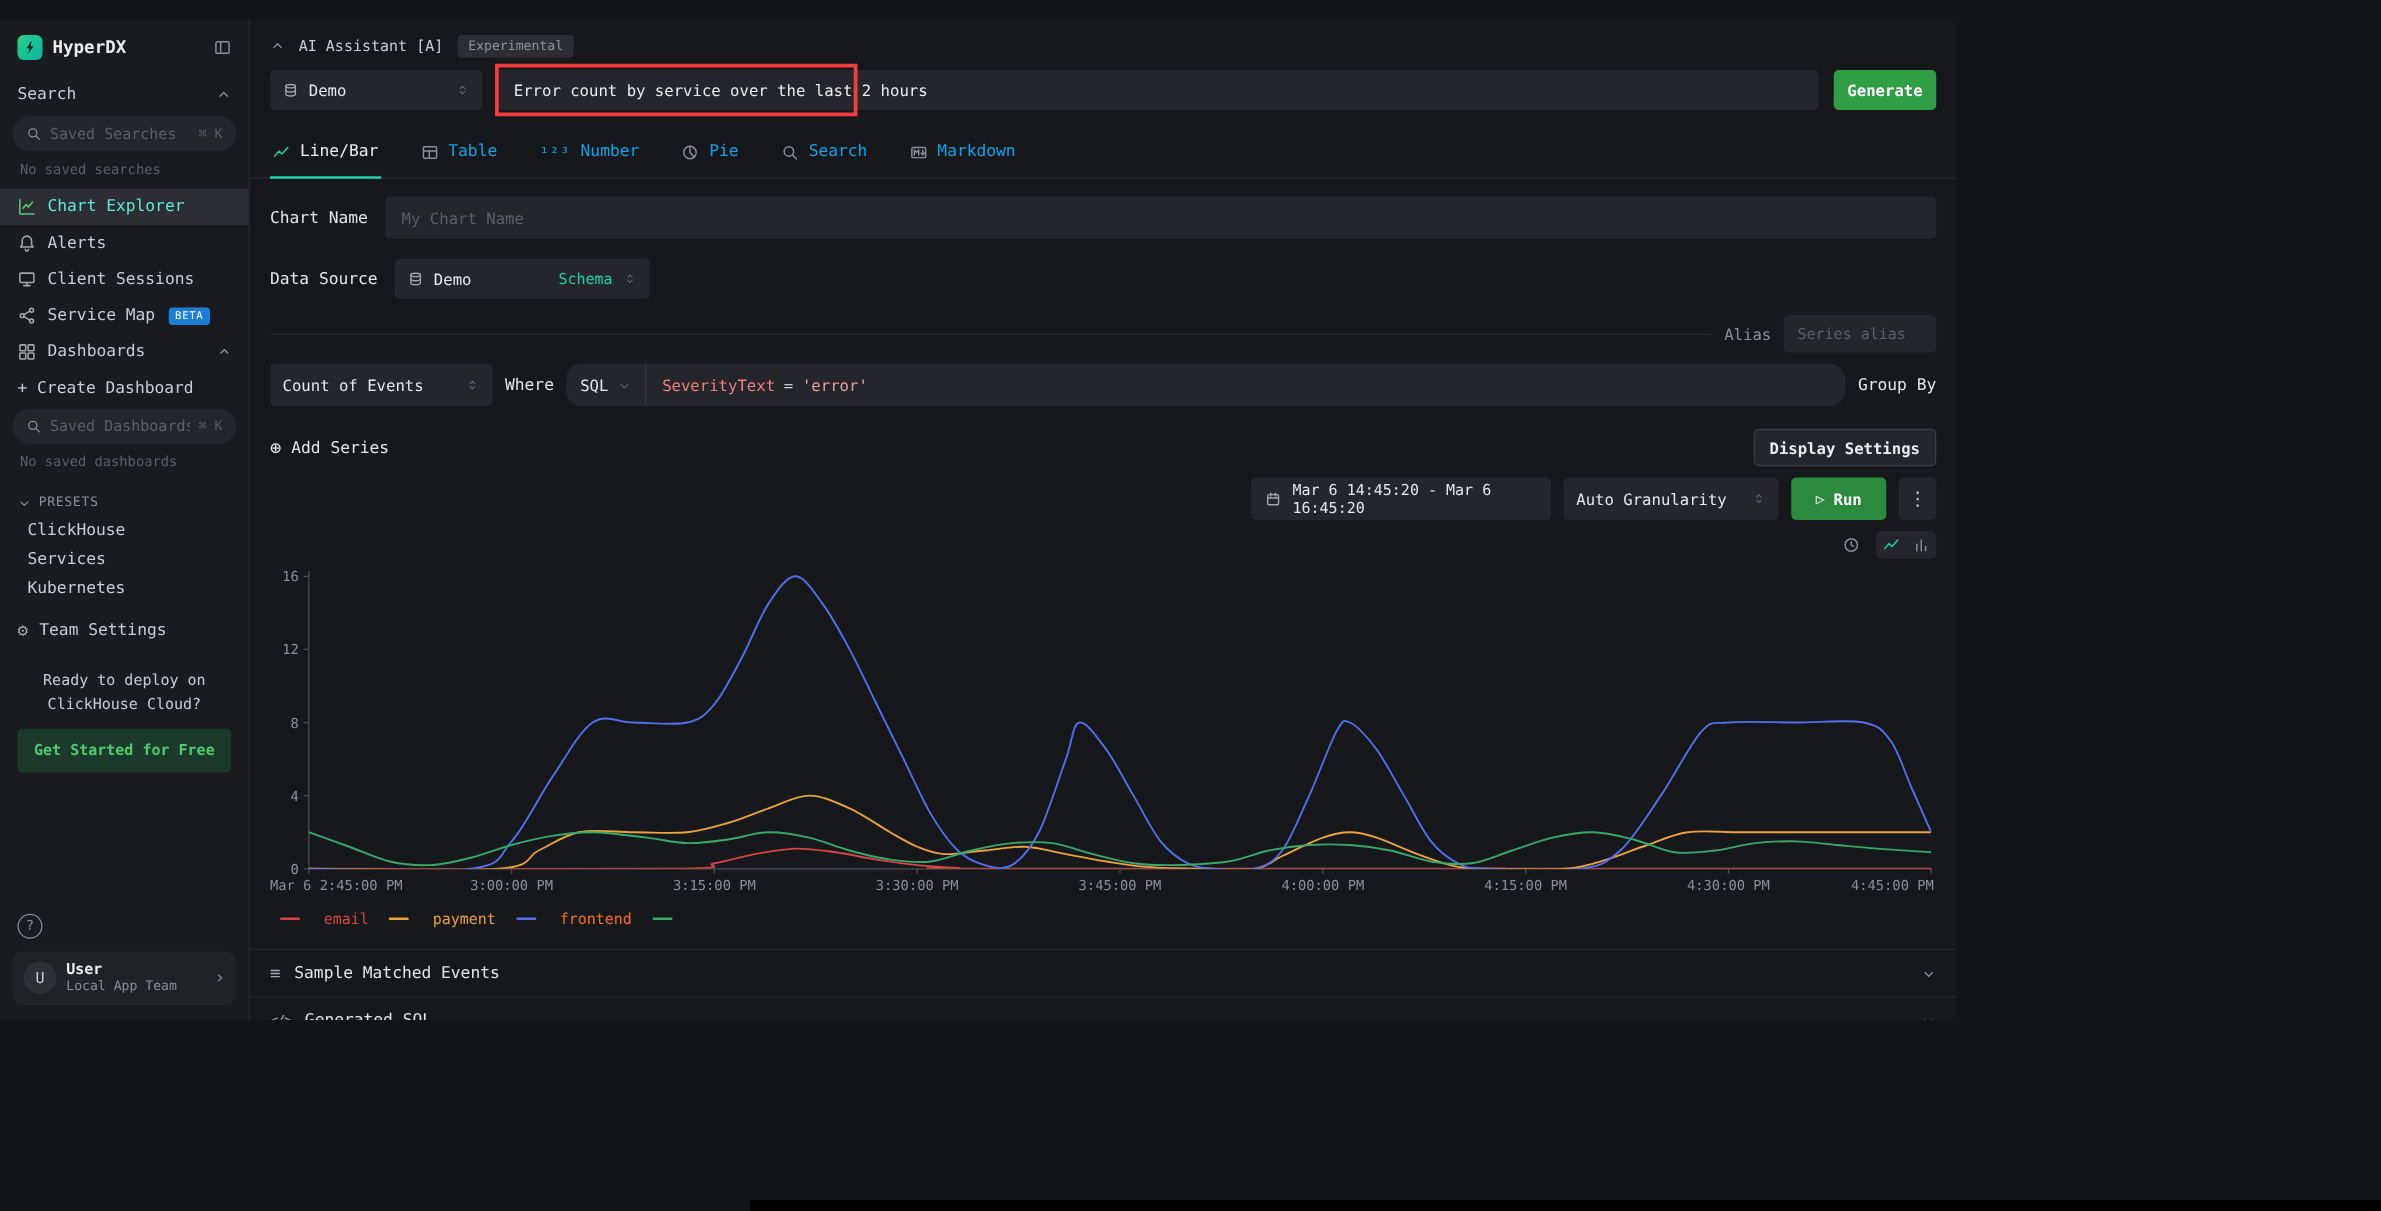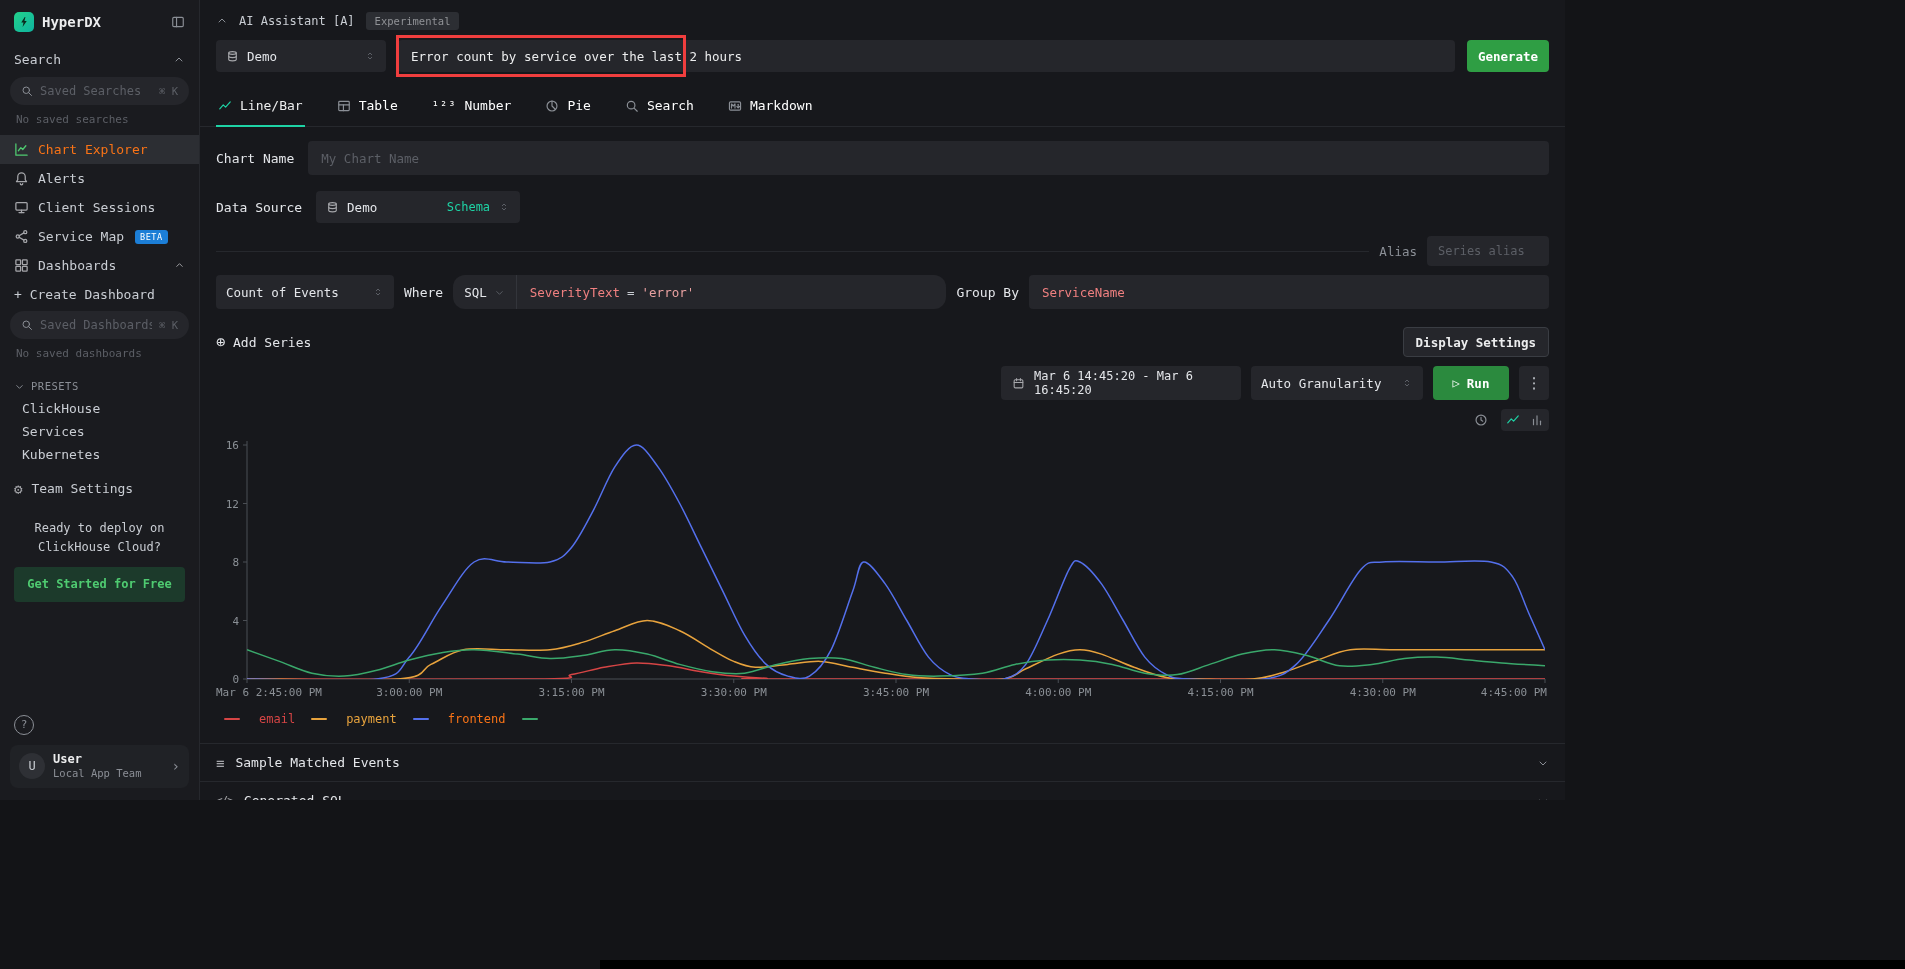--- a/index.html
+++ b/index.html
@@ -1,18 +1,18 @@
 <!DOCTYPE html>
 <html><head>
 <meta charset="utf-8">
 <style>
   *{box-sizing:border-box;margin:0;padding:0}
   html,body{width:1905px;height:969px;background:#131417;font-family:"DejaVu Sans Mono","Liberation Mono",monospace;color:#C9CDD3}
   .desktop{position:relative;width:1905px;height:969px;background:#131417;overflow:hidden}
-  .window{position:absolute;left:0;top:0;width:1565px;height:800px;background:#17181C;display:flex;overflow:hidden}
+  .window{position:absolute;left:0;top:16px;width:1565px;height:800px;background:#17181C;display:flex;overflow:hidden}
   .bottom-strip{position:absolute;left:600px;right:0;bottom:0;height:9px;background:#000}
 
   svg.ic{fill:none;stroke:currentColor;stroke-width:2;stroke-linecap:round;stroke-linejoin:round;flex:none}
   .i11{width:11px;height:11px}.i12{width:12px;height:12px}.i13{width:13px;height:13px}
   .i14{width:14px;height:14px}.i15{width:15px;height:15px}
 
   
   .sidebar{width:200px;min-width:200px;background:#1A1B1F;border-right:1px solid #26282D;display:flex;flex-direction:column;overflow:hidden}
   .logo-row{display:flex;align-items:center;gap:8px;padding:12px 14px 10px}
   .logo-mark{width:20px;height:20px;border-radius:5px;background:linear-gradient(135deg,#23D18B,#0FB4A0);display:flex;align-items:center;justify-content:center}
@@ -21,21 +21,21 @@
   .collapse-btn{color:#8B8F96;display:flex;cursor:pointer}
   .side-header{display:flex;align-items:center;justify-content:space-between;padding:10px 14px 8px;font-size:13px;color:#C9CDD3;cursor:pointer}
   .side-header svg{color:#8B8F96}
   .pill{margin:2px 10px 6px;height:28px;background:#25262B;border-radius:15px;display:flex;align-items:center;gap:7px;padding:0 11px;font-size:12px;cursor:pointer}
   .pill svg{color:#8B8F96}
   .pill-ph{color:#5C5F66;flex:1;white-space:nowrap;overflow:hidden}
   .pill-kbd{color:#5C5F66;font-size:10.5px;white-space:nowrap}
   .side-empty{font-size:11px;color:#5C5F66;padding:2px 16px 9px}
   .nav-item{display:flex;align-items:center;gap:9px;height:29px;padding:0 14px;font-size:13px;color:#C9CDD3;cursor:pointer;white-space:nowrap}
   .nav-item svg{color:#A6A7AB}
-  .nav-item.active{background:#2C2E33;color:#f97316}
+  .nav-item.active{background:#2C2E33;color:#5eead4}
   .nav-item.active svg{color:#4FCB71}
   .nav-chev{margin-left:auto;color:#8B8F96}
   .badge-beta{background:#1C7ED6;color:#fff;font-size:8.5px;padding:2px 5px;border-radius:3px;letter-spacing:.5px;margin-left:2px}
   .presets-header{display:flex;align-items:center;gap:6px;padding:11px 14px 5px;font-size:10.5px;color:#8B8F96;letter-spacing:.5px;cursor:pointer}
   .presets-header svg{color:#8B8F96}
   .preset-item{padding:4px 14px 4px 22px;font-size:13px;color:#C9CDD3;cursor:pointer}
   .team-settings{margin-top:8px}
   .gear-glyph{font-size:14px;line-height:1;color:#A6A7AB}
   .promo{text-align:center;padding:16px 14px 0;font-size:12px;line-height:1.55;color:#C9CDD3}
   .promo-cta{display:inline-block;margin-top:11px;background:#1C3A2B;color:#4FCB71;padding:8px 13px;border-radius:4px;font-size:12px;font-weight:bold;cursor:pointer}
@@ -55,21 +55,21 @@
   .ai-row{display:flex;align-items:center;gap:12px;padding:6px 16px 8px}
   .select{background:#25262B;border-radius:4px;display:flex;align-items:center;gap:8px;padding:0 10px;font-size:12.5px;color:#E4E6EA;cursor:pointer}
   .select .chev2{margin-left:auto;color:#5C5F66}
   .db-ic{color:#A6A7AB}
   .src-select{width:170px;height:32px}
   .prompt-wrap{flex:1;position:relative}
   .prompt-input{width:100%;height:32px;background:#25262B;border:none;border-radius:4px;color:#ECEDEE;font:inherit;font-size:12.5px;padding:0 13px;outline:none}
   .red-annotation{position:absolute;left:-2px;top:-5px;width:290px;height:42px;border:3px solid #F03E3E;pointer-events:none;z-index:5}
   .btn-generate{width:82px;height:32px;background:#2F9E44;border:none;border-radius:4px;color:#fff;font:inherit;font-size:12.5px;font-weight:bold;cursor:pointer}
   .tabs{display:flex;gap:30px;padding:8px 16px 0;border-bottom:1px solid #26282D;margin-top:4px}
-  .tab{display:flex;align-items:center;gap:8px;font-size:13px;color:#ffffff;padding:6px 2px 13px;position:relative;cursor:pointer}
+  .tab{display:flex;align-items:center;gap:8px;font-size:13px;color:#0ea5e9;padding:6px 2px 13px;position:relative;cursor:pointer}
   .tab svg{color:#8B8F96}
   .tab .num-glyph{font-size:12px;letter-spacing:1px}
   .tab.active{color:#ECEDEE}
   .tab.active svg{color:#1ED3A5}
   .tab.active:after{content:"";position:absolute;left:0;right:0;bottom:-1px;height:2px;background:#1ED3A5}
   .frow{display:flex;align-items:center;padding:0 16px}
   .flabel{font-size:13px;color:#E4E6EA;white-space:nowrap}
   .chart-name-row{margin-top:14px;gap:14px}
   .text-input{flex:1;height:34px;background:#25262B;border:none;border-radius:4px;color:#ECEDEE;font:inherit;font-size:12.5px;padding:0 13px;outline:none}
   .text-input::placeholder,.alias-input::placeholder{color:#5C5F66}
@@ -370,23 +370,20 @@
                 <path d="M6 10l6 6 6-6"></path>
               </svg>
           </div>
           <div class="code-input">
             <span class="tok-field">SeverityText</span>
             <span class="tok-op">=</span>
             <span class="tok-str">'error'</span>
           </div>
         </div>
         <span class="flabel">Group By</span>
-        <div class="gb-input">
-          <span class="tok-field">ServiceName</span>
-        </div>
       </div>
 
       <div class="frow addseries-row">
         <div class="add-series">
           <span class="add-icon">⊕</span>
           <span>Add Series</span>
         </div>
         <button class="btn-display">Display Settings</button>
       </div>
 

